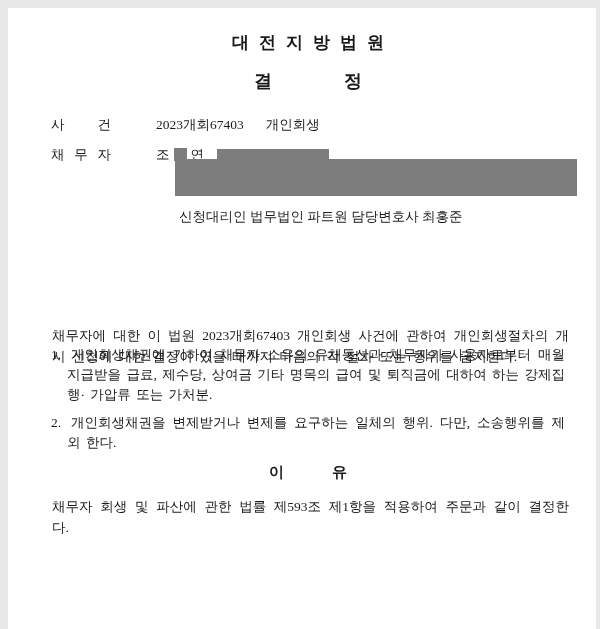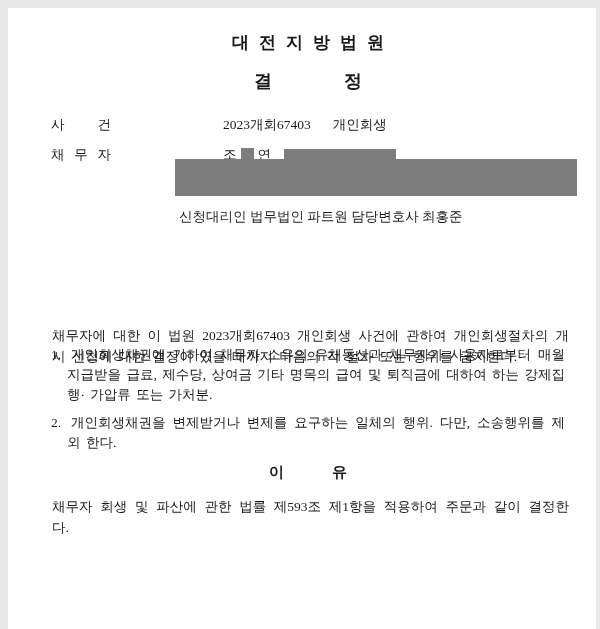--- a/index.html
+++ b/index.html
@@ -26,21 +26,21 @@
   .sub-heading { font-size: 15px; }
   .sub-heading .jspan { width: 86px; }
   .order-heading { top: 237px; }
   .reason-heading { top: 447px; }
 
   
   .info-row { left: 35px; right: 35px; height: 17px; line-height: 17px; }
   .case-row { top: 100px; }
   .debtor-row { top: 130px; }
   .info-label { display: inline-block; width: 68px; text-align: justify; text-align-last: justify; vertical-align: top; }
-  .info-value { display: inline-block; margin-left: 100px; vertical-align: top; }
+  .info-value { display: inline-block; margin-left: 33px; vertical-align: top; }
   .case-type { margin-left: 14px; }
 
   
   .redact { background: #7d7d7d; }
   .redact-sq { display: inline-block; width: 13px; height: 13px; vertical-align: -2px; }
   .redact-bar { display: inline-block; width: 112px; height: 11px; margin-left: 9px; vertical-align: -1px; }
   .redact-block { top: 151px; left: 167px; right: auto; width: 402px; height: 37px; }
 
   
   .attorney-line { top: 196px; left: 167px; line-height: 17px; }

